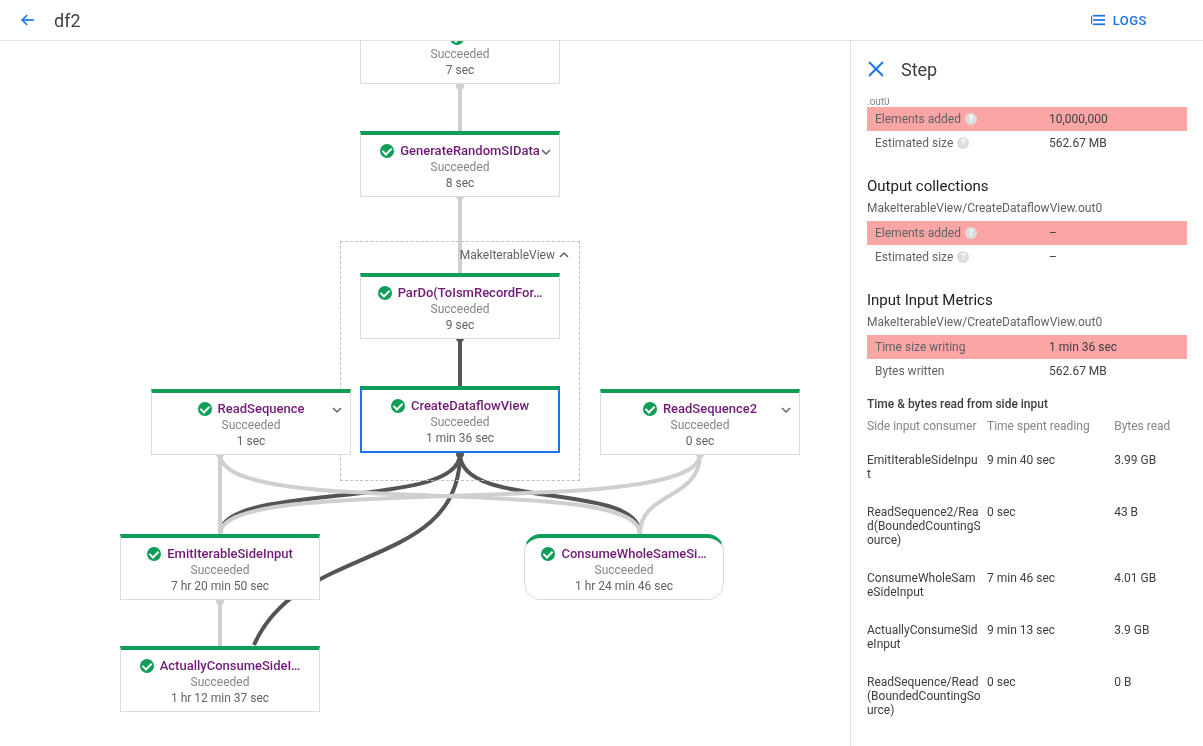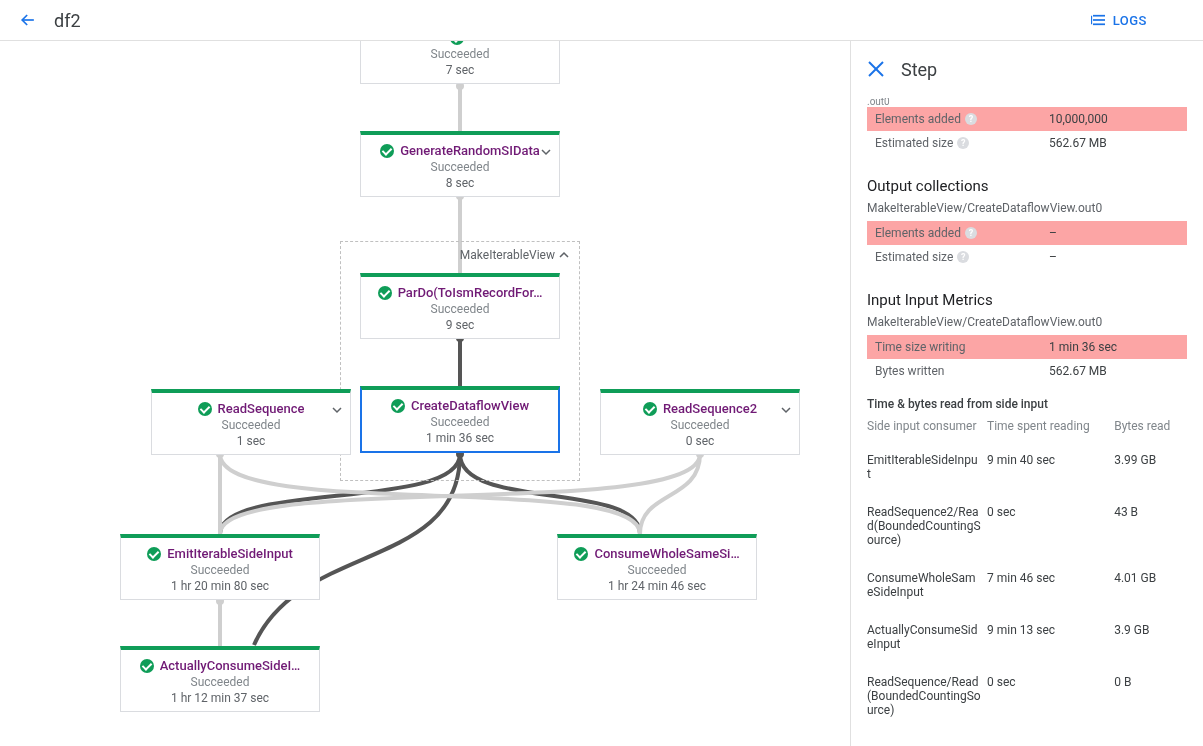--- a/index.html
+++ b/index.html
@@ -403,24 +403,24 @@
             </svg>
         </div>
       </div>
 
       <div class="node" style="left:120px; top:493px;">
         <div class="title-row">
             <span class="check-icon"></span>
             <span class="title">EmitIterableSideInput</span>
           </div>
         <div class="status-line">Succeeded</div>
-        <div class="time-line">1 hr 20 min 80 sec</div>
-      </div>
-
-      <div class="node" style="left:557px; top:493px;">
+        <div class="time-line">7 hr 20 min 50 sec</div>
+      </div>
+
+      <div class="node" style="left:524px; top:493px;border-radius:17px;">
         <div class="title-row">
             <span class="check-icon"></span>
             <span class="title">ConsumeWholeSameSi…</span>
           </div>
         <div class="status-line">Succeeded</div>
         <div class="time-line">1 hr 24 min 46 sec</div>
       </div>
 
       <div class="node" style="left:120px; top:605px;">
         <div class="title-row">

